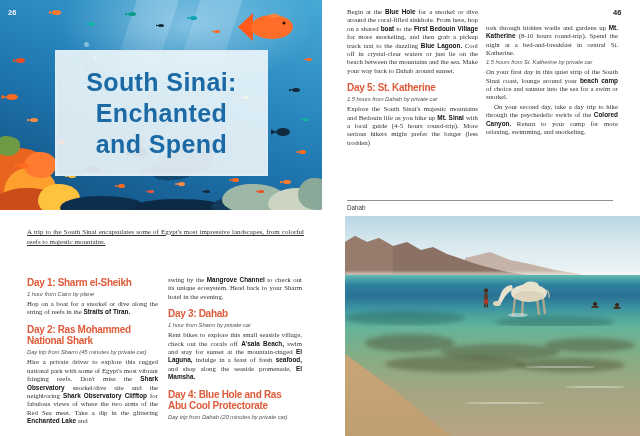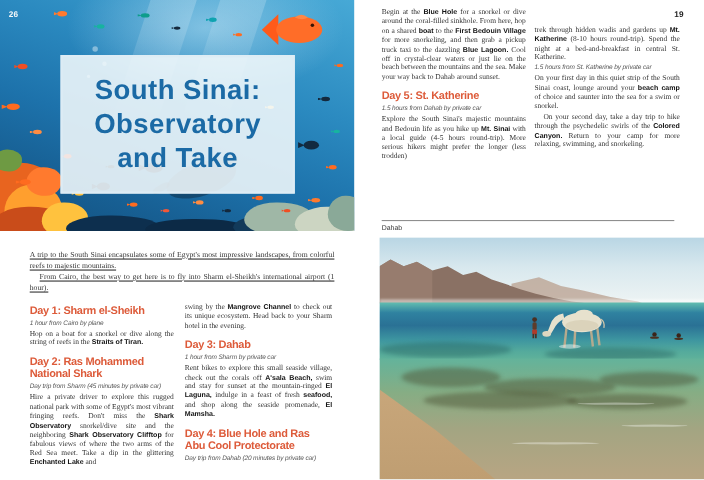--- a/index.html
+++ b/index.html
@@ -144,50 +144,49 @@
 
     <svg style="position:absolute;left:238px;top:10px;" width="58" height="34" viewBox="0 0 58 34">
       <polygon points="0,17 15,3 15,31" fill="#ff5a1a"></polygon>
       <ellipse cx="34" cy="17" rx="21" ry="12" fill="#ff6d28"></ellipse>
       <path d="M30 6 Q36 1 42 6 Q37 9 30 6" fill="#ff8744"></path>
       <circle cx="46" cy="13" r="1.6" fill="#3a1505"></circle>
     </svg>
 
     <div class="title-box">
       <div class="title-line">South Sinai:</div>
-      <div class="title-line">Observatory</div>
-      <div class="title-line">and Take</div>
+      <div class="title-line">Enchanted</div>
+      <div class="title-line">and Spend</div>
     </div>
 
     <div class="page-num-left">26</div>
   </div>
 
   <div class="intro">
     <p>A trip to the South Sinai encapsulates some of Egypt's most impressive landscapes, from colorful reefs to majestic mountains.</p>
-    <p class="indent">From Cairo, the best way to get here is to fly into Sharm el-Sheikh's international airport (1 hour).</p>
   </div>
 
   <div id="lp-col1" class="col">
       <div class="block-heading">Day 1: Sharm el-Sheikh</div>
       <div class="block-tripinfo">1 hour from Cairo by plane</div>
       <div class="block-para"><span>Hop on a boat for a snorkel or dive along the string of reefs in the </span><b>Straits of Tiran.</b></div>
       <div class="block-heading">Day 2: Ras Mohammed National Shark</div>
       <div class="block-tripinfo">Day trip from Sharm (45 minutes by private car)</div>
       <div class="block-para"><span>Hire a private driver to explore this rugged national park with some of Egypt's most vibrant fringing reefs. Don't miss the </span><b>Shark Observatory</b><span> snorkel/dive site and the neighboring </span><b>Shark Observatory Clifftop</b><span> for fabulous views of where the two arms of the Red Sea meet. Take a dip in the glittering </span><b>Enchanted Lake</b><span> and</span></div>
     </div>
   <div id="lp-col2" class="col">
       <div class="block-para"><span>swing by the </span><b>Mangrove Channel</b><span> to check out its unique ecosystem. Head back to your Sharm hotel in the evening.</span></div>
       <div class="block-heading">Day 3: Dahab</div>
       <div class="block-tripinfo">1 hour from Sharm by private car</div>
       <div class="block-para"><span>Rent bikes to explore this small seaside village, check out the corals off </span><b>A'sala Beach,</b><span> swim and stay for sunset at the mountain-ringed </span><b>El Laguna,</b><span> indulge in a feast of fresh </span><b>seafood,</b><span> and shop along the seaside promenade, </span><b>El Mamsha.</b></div>
       <div class="block-heading">Day 4: Blue Hole and Ras Abu Cool Protectorate</div>
       <div class="block-tripinfo">Day trip from Dahab (20 minutes by private car)</div>
     </div>
 
-  <div class="page-num-right">19</div>
+  <div class="page-num-right">46</div>
 
   <div id="rp-col1" class="col">
       <div class="block-para"><span>Begin at the </span><b>Blue Hole</b><span> for a snorkel or dive around the coral-filled sinkhole. From here, hop on a shared </span><b>boat</b><span> to the </span><b>First Bedouin Village</b><span> for more snorkeling, and then grab a pickup truck taxi to the dazzling </span><b>Blue Lagoon.</b><span> Cool off in crystal-clear waters or just lie on the beach between the mountains and the sea. Make your way back to Dahab around sunset.</span></div>
       <div class="block-heading">Day 5: St. Katherine</div>
       <div class="block-tripinfo">1.5 hours from Dahab by private car</div>
       <div class="block-para"><span>Explore the South Sinai's majestic mountains and Bedouin life as you hike up </span><b>Mt. Sinai</b><span> with a local guide (4-5 hours round-trip). More serious hikers might prefer the longer (less trodden)</span></div>
     </div>
   <div id="rp-col2" class="col">
       <div class="block-para"><span>trek through hidden wadis and gardens up </span><b>Mt. Katherine</b><span> (8-10 hours round-trip). Spend the night at a bed-and-breakfast in central St. Katherine.</span></div>
       <div class="block-tripinfo">1.5 hours from St. Katherine by private car</div>

